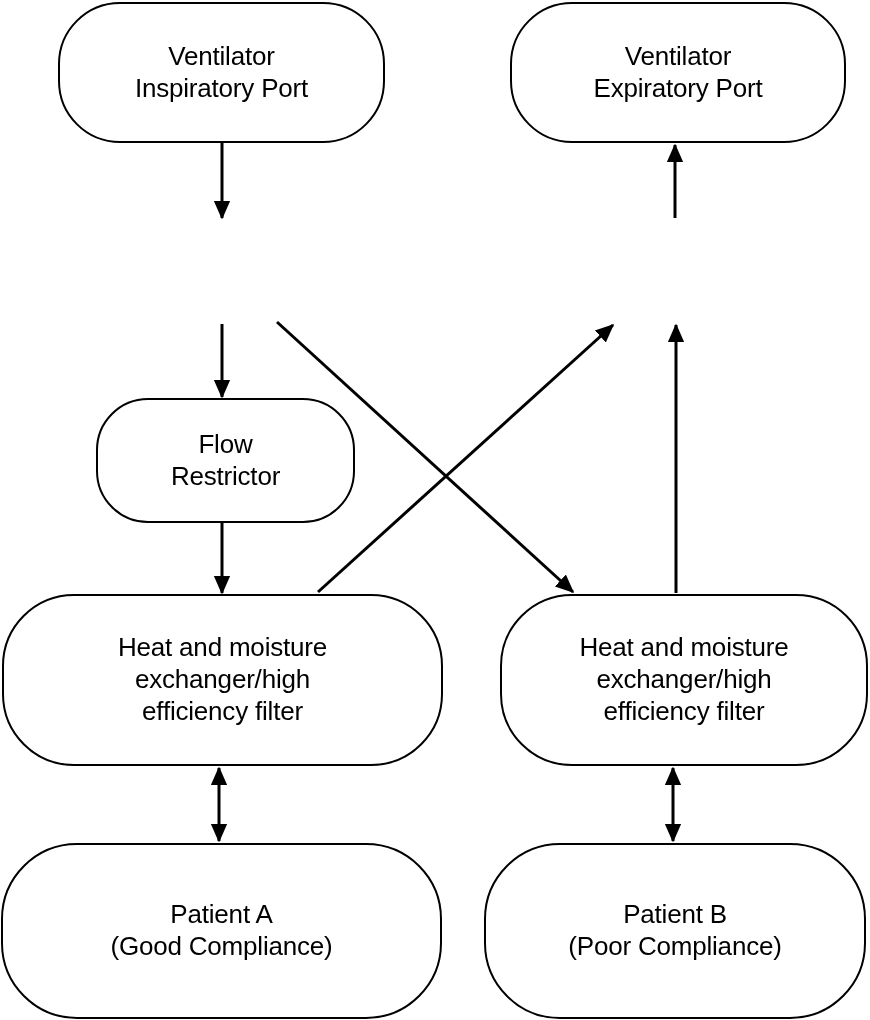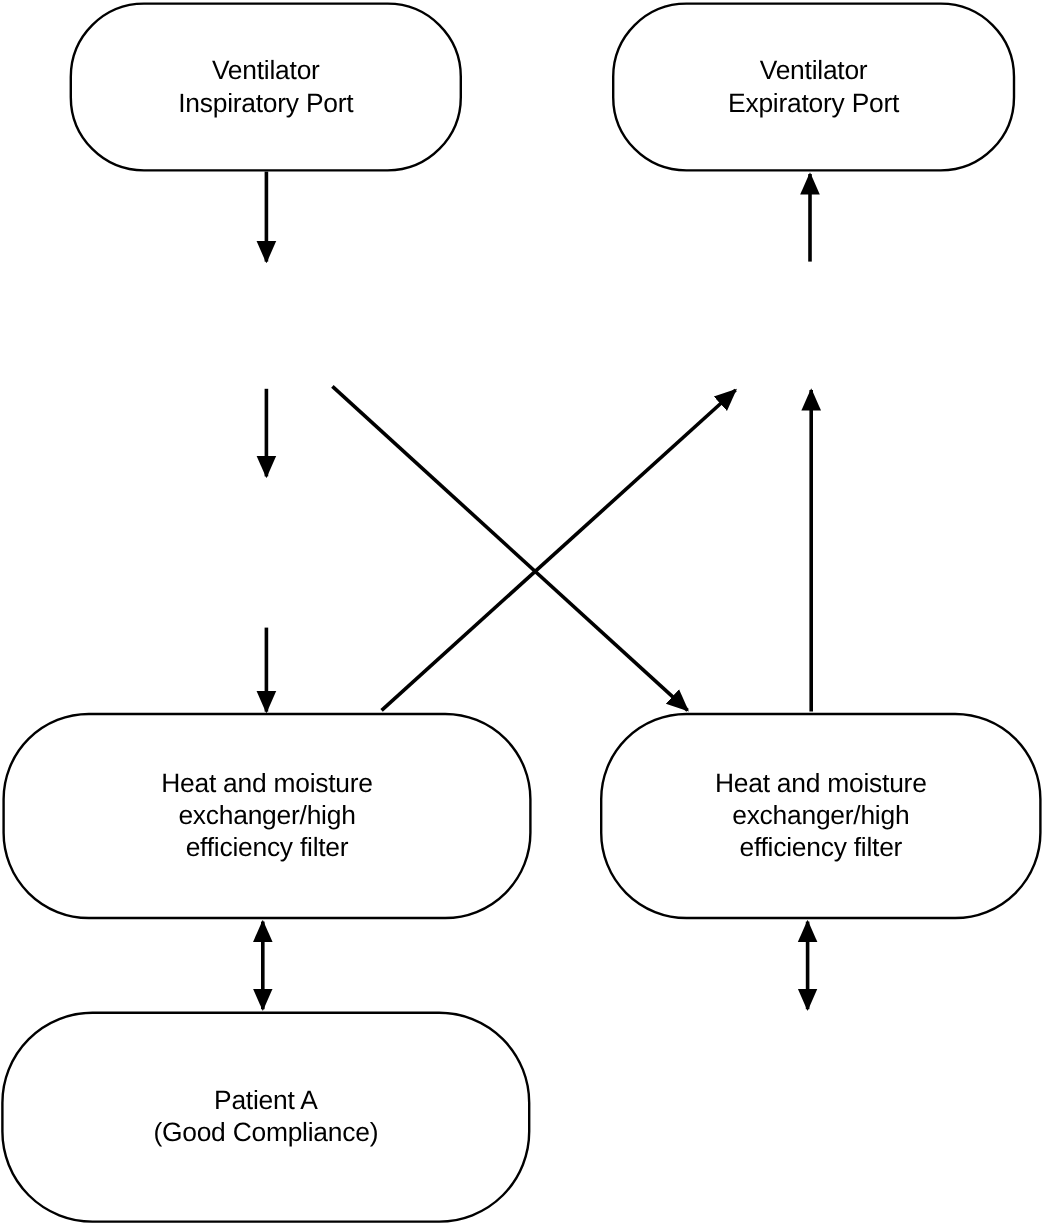--- a/index.html
+++ b/index.html
@@ -26,21 +26,21 @@
   .node {
     position: absolute;
     box-sizing: border-box;
     border: 2.4px solid #000000;
     background: #ffffff;
     display: flex;
     align-items: center;
     justify-content: center;
     text-align: center;
     color: #000000;
-    font-size: 22px;
+    font-size: 26px;
     line-height: 1.22;
     letter-spacing: -0.2px;
     white-space: pre-line;
   }
   .node-label {
     display: block;
     white-space: pre-line;
     padding: 0 10px;
   }
   
@@ -93,32 +93,40 @@
 Inspiratory Port</span>
   </div>
 
   <div class="node" id="node-vent-exp">
     <span class="node-label">Ventilator
 Expiratory Port</span>
   </div>
 
 
 
+  <div class="node" id="node-flowrestr">
+    <span class="node-label">Flow
+Restrictor</span>
+  </div>
 
   <div class="node" id="node-hme-a">
     <span class="node-label">Heat and moisture
 exchanger/high
 efficiency filter</span>
   </div>
 
   <div class="node" id="node-hme-b">
     <span class="node-label">Heat and moisture
 exchanger/high
 efficiency filter</span>
   </div>
 
   <div class="node" id="node-patient-a">
     <span class="node-label">Patient A
 (Good Compliance)</span>
   </div>
 
+  <div class="node" id="node-patient-b">
+    <span class="node-label">Patient B
+(Poor Compliance)</span>
+  </div>
 
 </div>
 
 </body></html>

